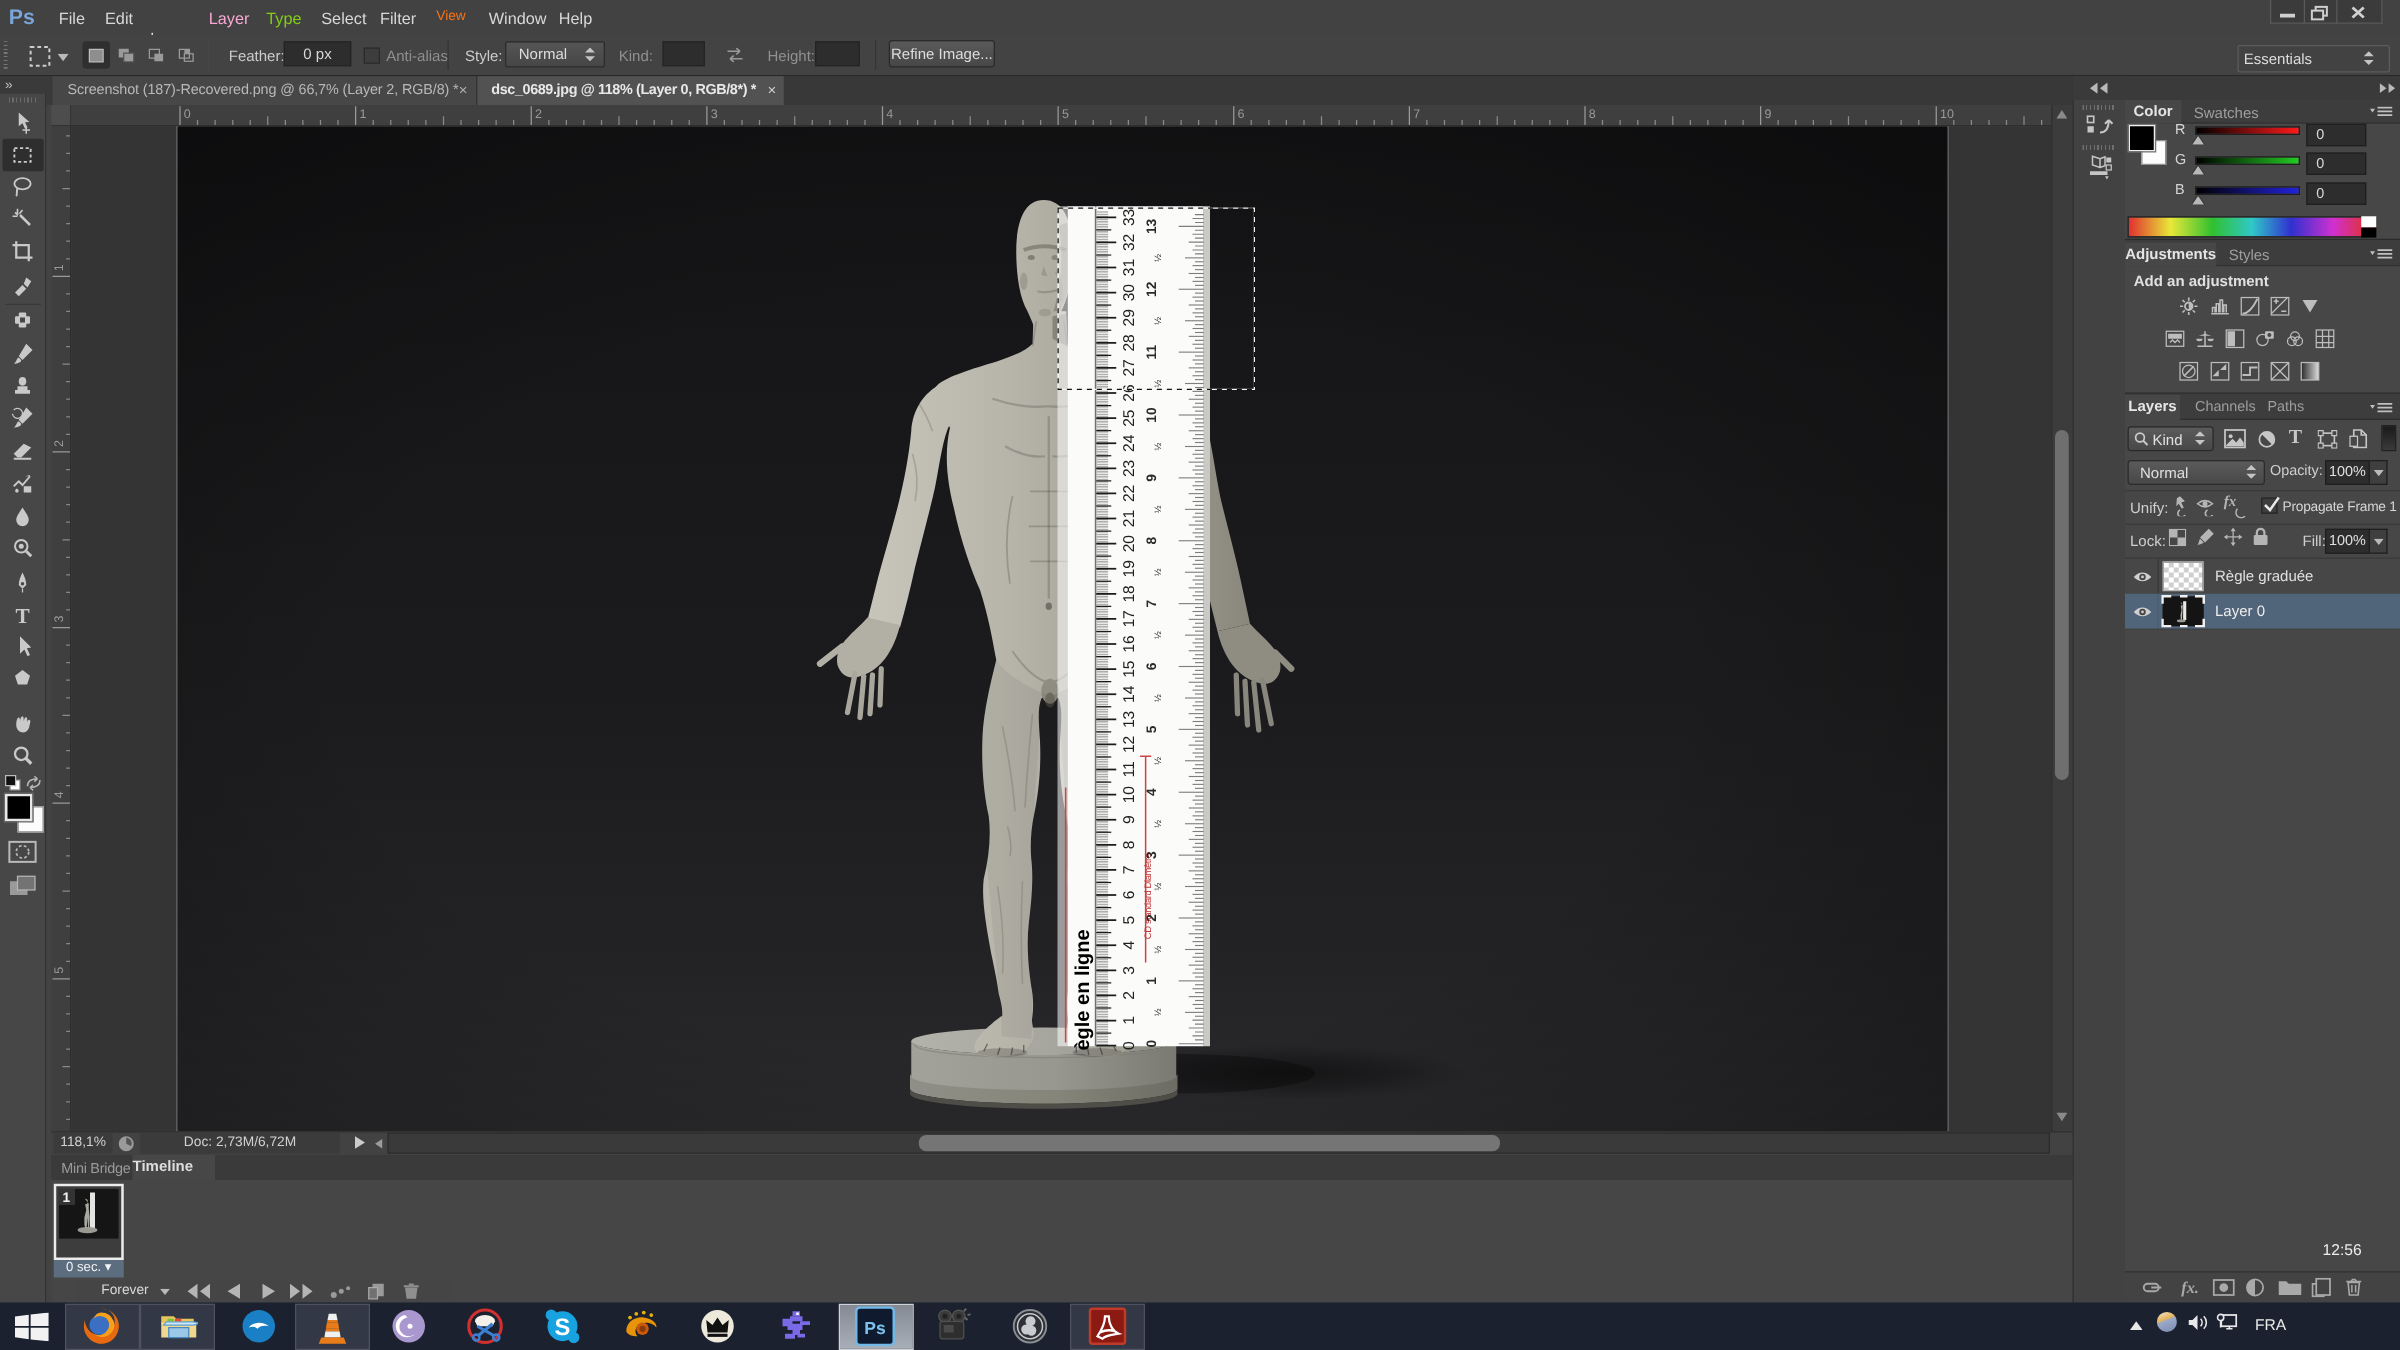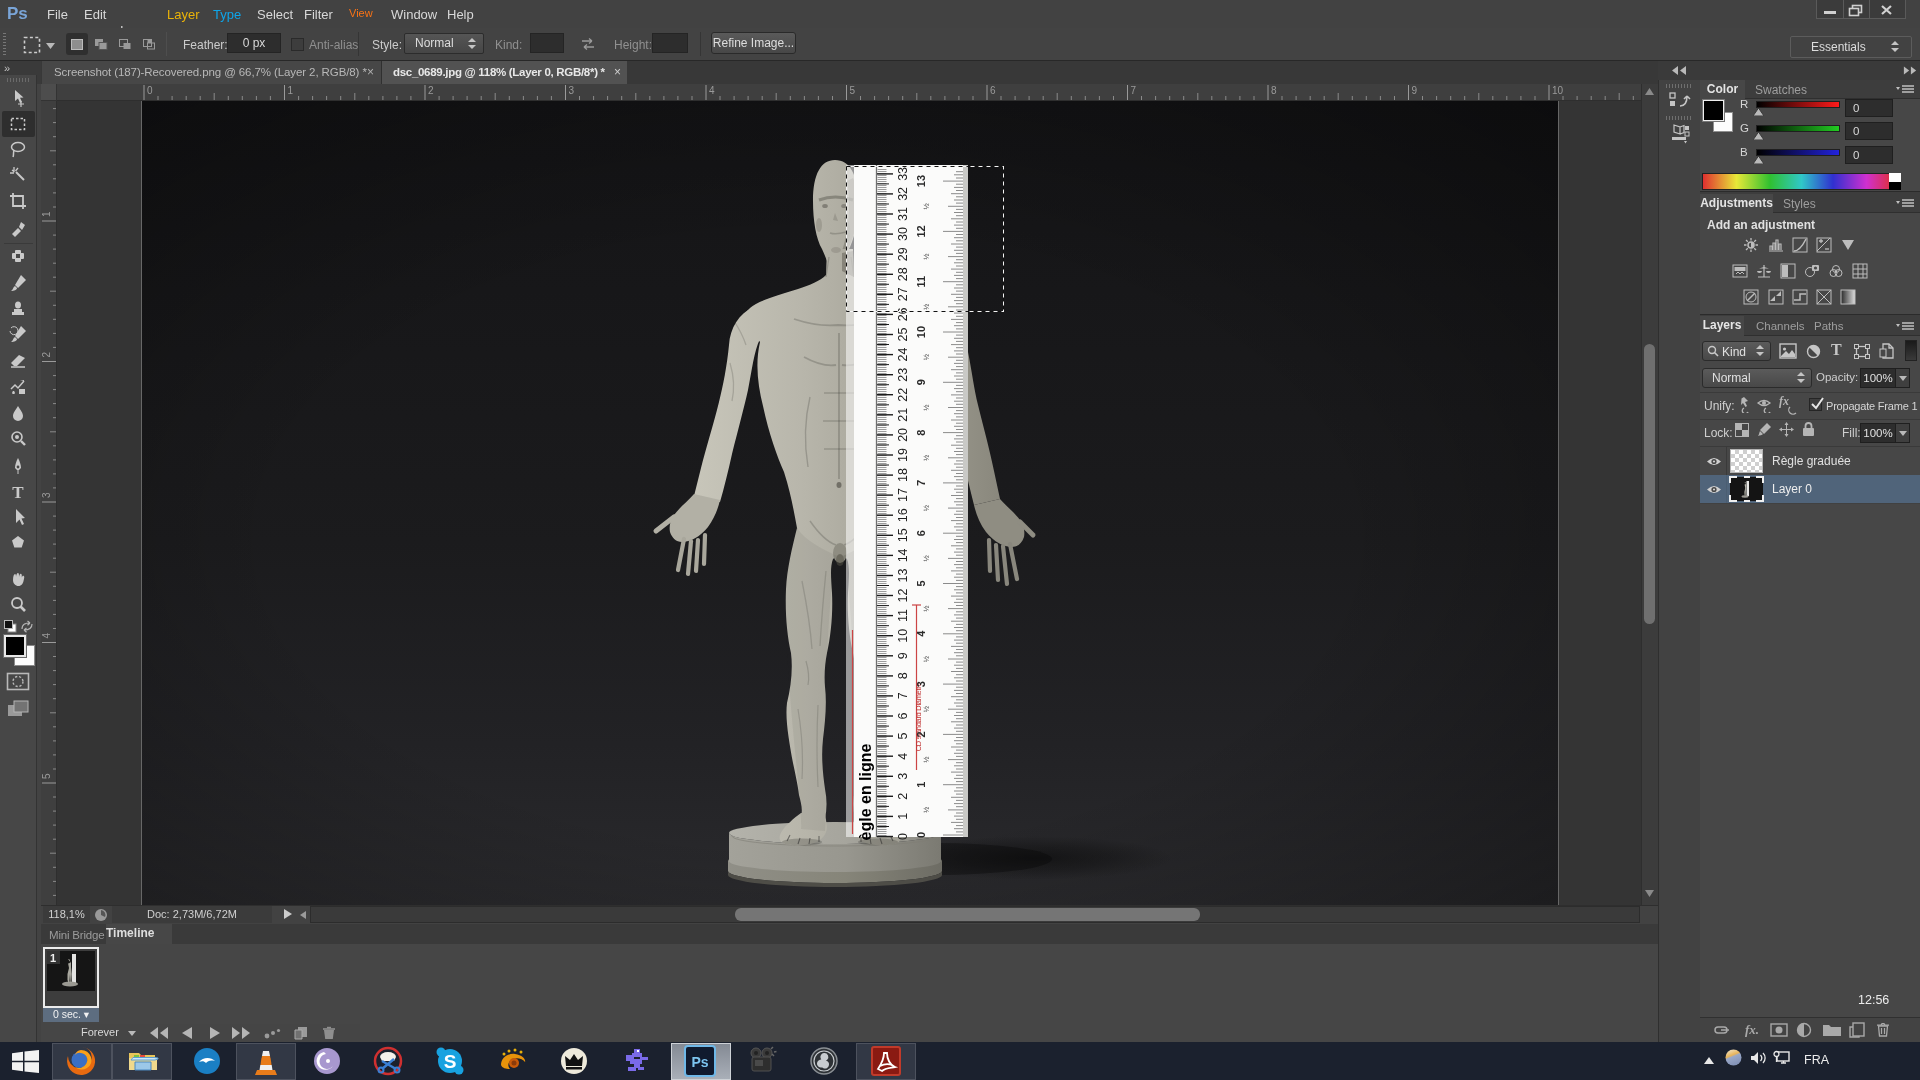--- a/index.html
+++ b/index.html
@@ -3,22 +3,22 @@
 html,body{margin:0;padding:0;}
 body{width:1920px;height:1080px;overflow:hidden;background:#434343;font-family:"Liberation Sans",sans-serif;}
 div{position:absolute;box-sizing:border-box;}
 svg{position:absolute;display:block;}
 </style></head><body>
 <div style="left:0px;top:0px;width:1920px;height:28px;background:#424242;"></div>
 <div style="left:7px;top:4px;font-size:17px;color:#7aa5d8;white-space:nowrap;font-weight:bold;">Ps</div>
 <div style="left:47px;top:7px;font-size:13px;color:#d8d8d8;white-space:nowrap;">File</div>
 <div style="left:84px;top:7px;font-size:13px;color:#d8d8d8;white-space:nowrap;">Edit</div>
 <div style="left:120px;top:7px;font-size:13px;color:#d8d8d8;white-space:nowrap;margin-top:16px;">Image</div>
-<div style="left:167px;top:7px;font-size:13px;color:#eab308;white-space:nowrap;">Layer</div>
-<div style="left:213px;top:7px;font-size:13px;color:#0ea5e9;white-space:nowrap;">Type</div>
+<div style="left:167px;top:7px;font-size:13px;color:#f9a8d4;white-space:nowrap;">Layer</div>
+<div style="left:213px;top:7px;font-size:13px;color:#84cc16;white-space:nowrap;">Type</div>
 <div style="left:257px;top:7px;font-size:13px;color:#d8d8d8;white-space:nowrap;">Select</div>
 <div style="left:304px;top:7px;font-size:13px;color:#d8d8d8;white-space:nowrap;">Filter</div>
 <div style="left:349px;top:7px;font-size:11px;color:#f97316;white-space:nowrap;">View</div>
 <div style="left:391px;top:7px;font-size:13px;color:#d8d8d8;white-space:nowrap;">Window</div>
 <div style="left:447px;top:7px;font-size:13px;color:#d8d8d8;white-space:nowrap;">Help</div>
 <div style="left:1816px;top:0px;width:90px;height:19px;background:#3b3b3b;border:1px solid #5a5a5a;border-top:none;"></div>
 <div style="left:1843px;top:0px;width:1px;height:19px;background:#5a5a5a;"></div>
 <div style="left:1869px;top:0px;width:1px;height:19px;background:#5a5a5a;"></div>
 <div style="left:1824px;top:11px;width:12px;height:3px;background:#cfcfcf;"></div>
 <svg style="left:1847.5px;top:3.5px" width="17" height="13" viewBox="0 0 17 13">
@@ -67,21 +67,21 @@
   </svg>
 <div style="left:495px;top:38px;font-size:12px;color:#909090;white-space:nowrap;">Kind:</div>
 <div style="left:530px;top:33px;width:34px;height:20px;background:#2d2d2d;border:1px solid #242424;"></div>
 <svg style="left:578px;top:38px" width="20" height="12" viewBox="0 0 20 12">
     <path d="M4 3 H14 M14 3 L11 0.5 M14 3 L11 5.5 M16 9 H6 M6 9 L9 6.5 M6 9 L9 11.5" stroke="#9a9a9a" stroke-width="1.3" fill="none"></path>
   </svg>
 <div style="left:614px;top:38px;font-size:12px;color:#909090;white-space:nowrap;">Height:</div>
 <div style="left:652px;top:33px;width:36px;height:20px;background:#2d2d2d;border:1px solid #242424;"></div>
 <div style="left:700px;top:32px;width:1px;height:24px;background:#353535;"></div>
 <div style="left:711px;top:32px;width:85px;height:22px;background:linear-gradient(#5a5a5a,#474747);border:1px solid #2a2a2a;border-radius:3px;color:#dddddd;font-size:12px;text-align:center;line-height:20px;">Refine Image...</div>
-<div style="left:1790px;top:36px;width:122px;height:22px;background:#424242;border:1px solid #5c5c5c;border-radius:2px;color:#dddddd;font-size:12px;line-height:20px;padding-left:20px;">Essentials</div>
+<div style="left:1790px;top:36px;width:122px;height:22px;background:#424242;border:1px solid #5c5c5c;border-radius:2px;color:#dddddd;font-size:12px;line-height:20px;padding-left:4px;">Essentials</div>
 <svg style="left:1891px;top:41px" width="8" height="11">
     <path d="M4 0 L8 4 L0 4 Z" fill="#c4c4c4"></path>
     <path d="M4 11 L8 7 L0 7 Z" fill="#c4c4c4"></path>
   </svg>
 <div style="left:0px;top:61px;width:1920px;height:23px;background:#383838;"></div>
 <div style="left:0px;top:61px;width:41px;height:23px;background:#3a3a3a;"></div>
 <div style="left:42px;top:61px;width:340px;height:23px;background:#474747;border-right:1px solid #303030;color:#b8b8b8;font-size:11.5px;line-height:22px;padding-left:12px;letter-spacing:-0.1px;">Screenshot (187)-Recovered.png @ 66,7% (Layer 2, RGB/8) *</div>
 <div style="left:367px;top:65px;font-size:12px;color:#b0b0b0;white-space:nowrap;">×</div>
 <div style="left:382px;top:61px;width:245px;height:23px;background:#525252;color:#e8e8e8;font-size:11.5px;line-height:22px;padding-left:11px;font-weight:bold;letter-spacing:-0.3px;">dsc_0689.jpg @ 118% (Layer 0, RGB/8*) *</div>
 <div style="left:614px;top:65px;font-size:12px;color:#d0d0d0;white-space:nowrap;">×</div>

